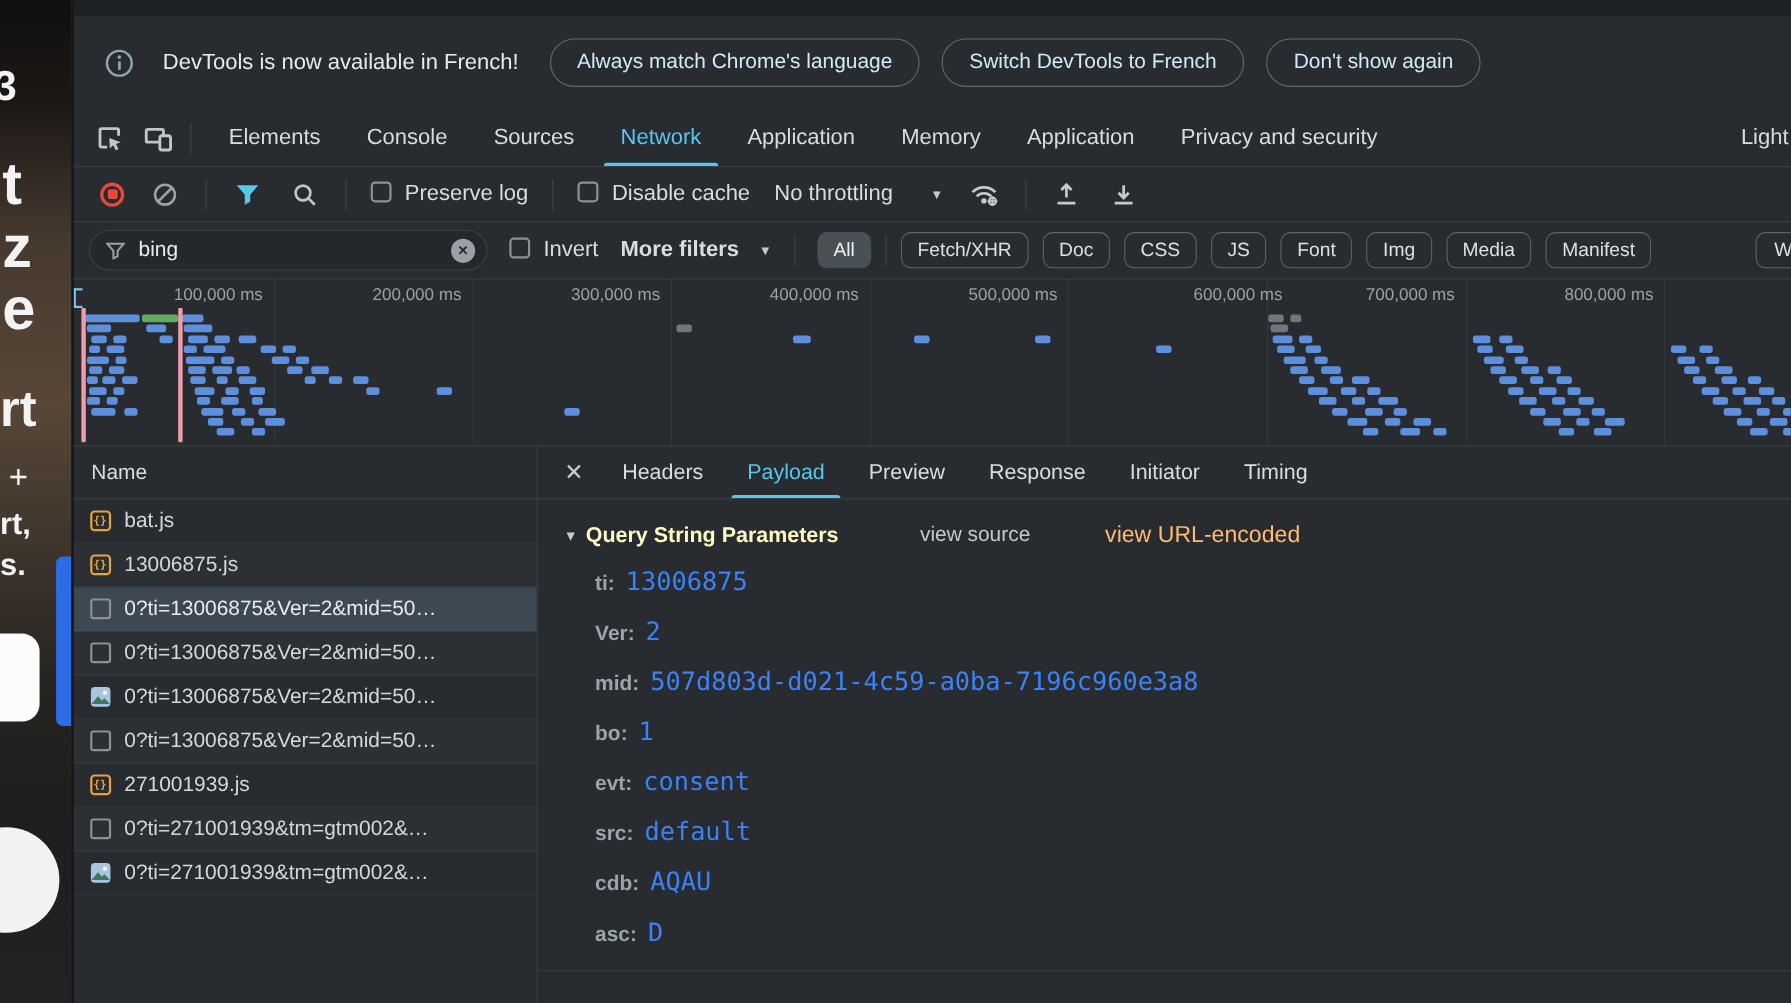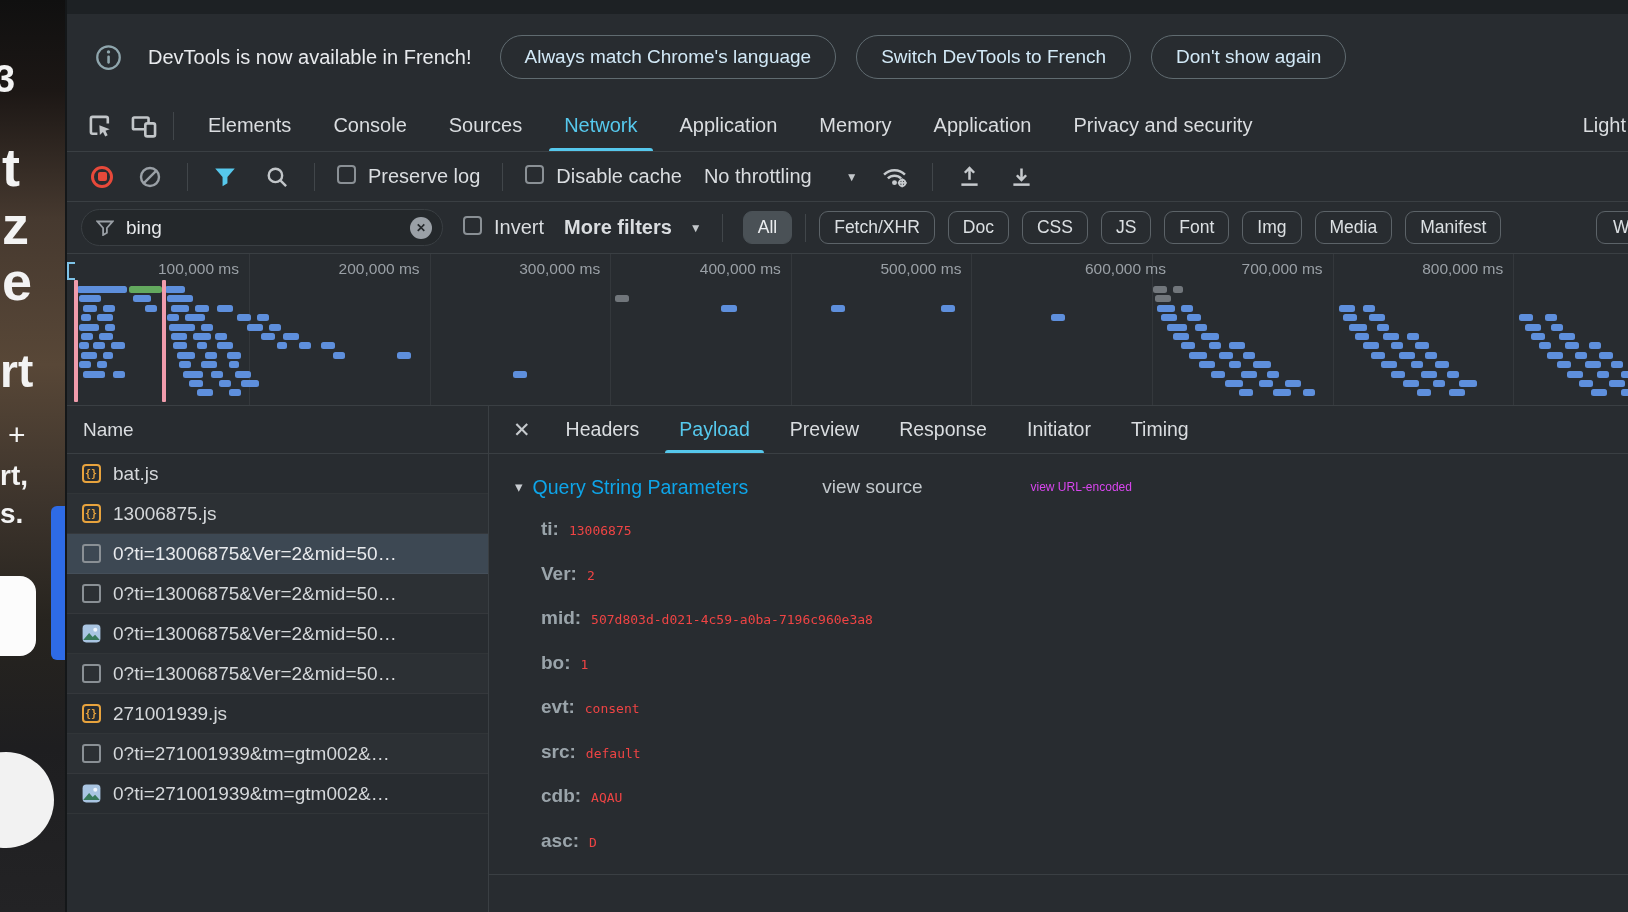--- a/index.html
+++ b/index.html
@@ -91,27 +91,27 @@
   .fic-doc{border:2px solid #8A9095;border-radius:3px;}
   .req-name{overflow:hidden;text-overflow:ellipsis;}
 
   .detail-panel{flex:1;display:flex;flex-direction:column;min-width:0;min-height:0;}
   .detail-tabbar{height:48px;flex:none;display:flex;align-items:stretch;border-bottom:1px solid #3A3F43;}
   .close{align-self:center;padding:0 16px 0 24px;font-size:21px;color:#C6CACD;cursor:pointer;}
   .detail-tabbar .dt-tab{font-size:19.5px;padding:0 19px;}
   .payload{flex:1;padding:12px 0 0 26px;overflow:hidden;display:flex;flex-direction:column;}
   .payload-header{display:flex;align-items:center;height:42px;flex:none;}
   .qsp-caret{font-size:15px;color:#C8CCD0;margin-right:10px;cursor:pointer;}
-  .qsp-title{font-size:19.5px;font-weight:normal;color:#0ea5e9;cursor:pointer;}
+  .qsp-title{font-size:19.5px;font-weight:bold;color:#fef9c3;cursor:pointer;}
   .vs-link{margin-left:74px;font-size:19px;color:#C2C8CC;cursor:pointer;}
-  .vu-link{margin-left:108px;font-size:12px;color:#d946ef;cursor:pointer;}
+  .vu-link{margin-left:68px;font-size:21px;color:#fdba74;cursor:pointer;}
   .param-list{margin-left:26px;}
   .param-row{line-height:42.5px;white-space:nowrap;}
   .param-key{color:#9AA4AA;font-size:19px;font-weight:bold;margin-right:10px;margin-top:20px;}
-  .param-value{font-family:"DejaVu Sans Mono",monospace;font-size:13px;color:#ef4444;margin-top:13px;}
+  .param-value{font-family:"DejaVu Sans Mono",monospace;font-size:23px;color:#3b82f6;margin-top:13px;}
   .bottom-divider{margin-top:10px;border-top:1px solid #3A3F43;margin-left:-26px;}
 
   svg{display:block;}
 </style>
 </head>
 <body>
 
 <div class="page-edge">
   <div class="blue-strip"></div>
   <div class="white-card"></div>

